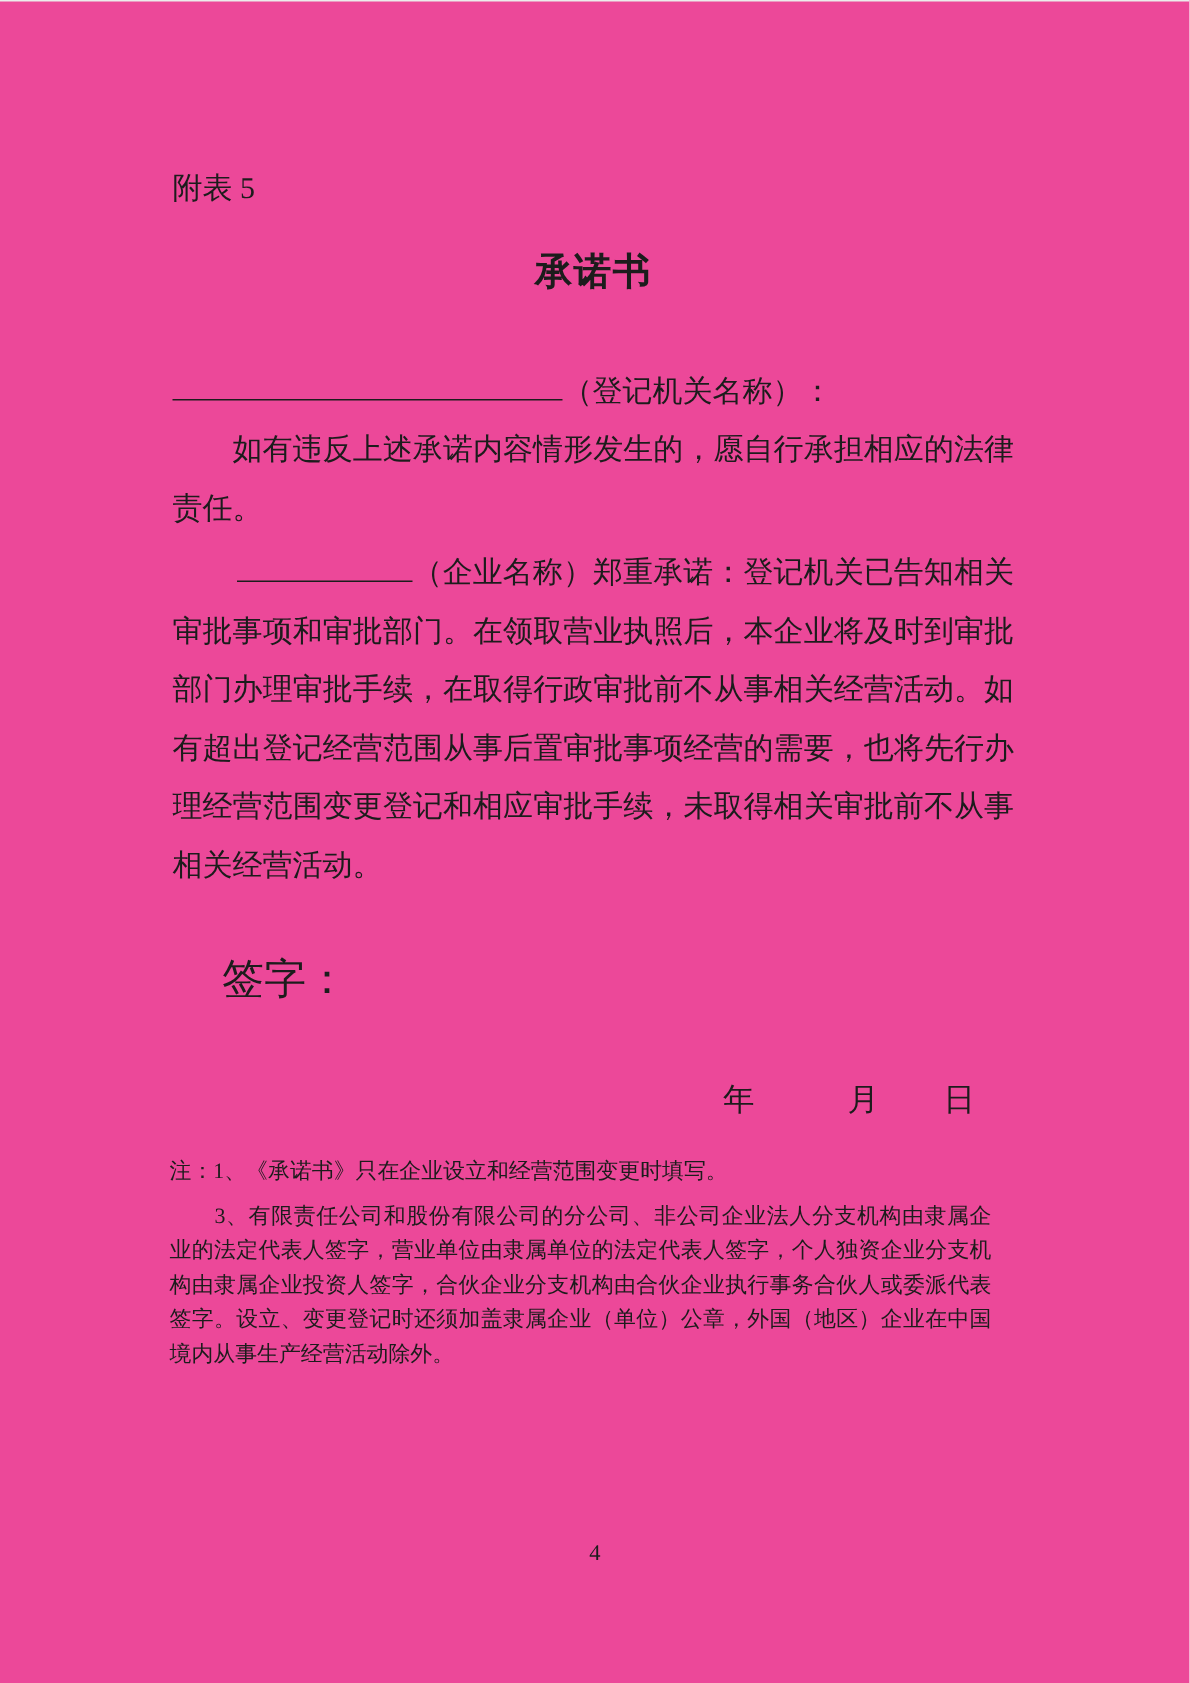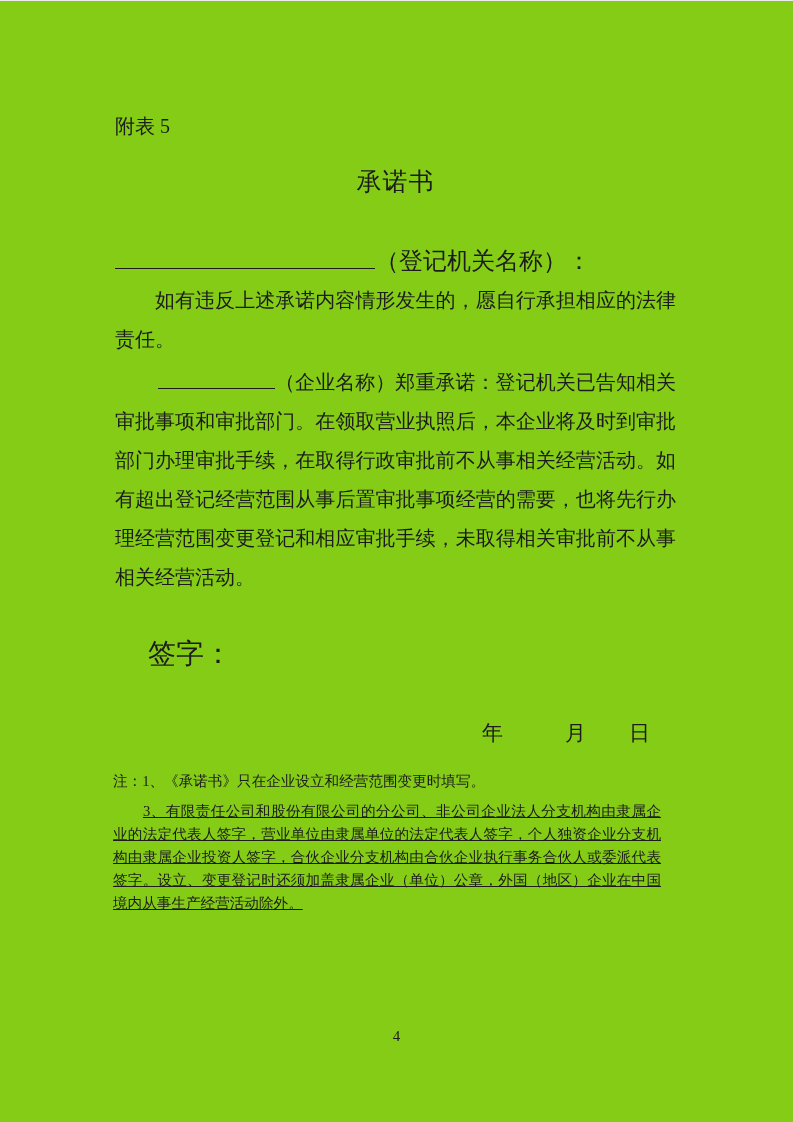--- a/index.html
+++ b/index.html
@@ -4,49 +4,49 @@
 <style>
   html, body {
     margin: 0;
     padding: 0;
     background: #ffffff;
   }
   .sheet {
     position: relative;
     width: 793px;
     height: 1122px;
-    background: #84cc16;
+    background: #ec4899;
     color: #1c1c1c;
     font-family: "Liberation Serif", "DejaVu Serif", serif;
     overflow: hidden;
     border-top: 1px solid #ececec;
     box-sizing: border-box;
   }
   .content {
     position: absolute;
     left: 115px;
     top: 0;
     width: 561px;
   }
   .appendix {
     margin-top: 111px;
     font-size: 20px;
     line-height: 28px;
   }
   .title {
     margin: 24px 0 0 0;
     font-size: 25px;
-    font-weight: normal;
+    font-weight: bold;
     text-align: center;
     line-height: 36px;
     letter-spacing: 1px;
   }
   .salutation {
     margin-top: 42px;
-    font-size: 24px;
+    font-size: 20px;
     line-height: 39px;
     white-space: nowrap;
   }
   .blank {
     display: inline-block;
     height: 1px;
     border-bottom: 1px solid #1c1c1c;
   }
   .blank-long { width: 260px; }
   .blank-short { width: 117px; }
@@ -77,21 +77,21 @@
   .notes {
     margin: 9px 0 0 -19px;
     width: 582px;
     font-size: 14.6px;
     line-height: 23px;
     text-align: justify;
   }
   .note { margin: 17px; }
   .note-first { margin-bottom: 5px; }
   .note-indent { text-indent: 30px; }
-  .note-last { margin-top: 7px; text-decoration: underline; }
+  .note-last { margin-top: 7px; }
   .pagenum {
     position: absolute;
     left: 0;
     top: 1025px;
     width: 100%;
     text-align: center;
     font-size: 15px;
     line-height: 20px;
   }
 </style>

